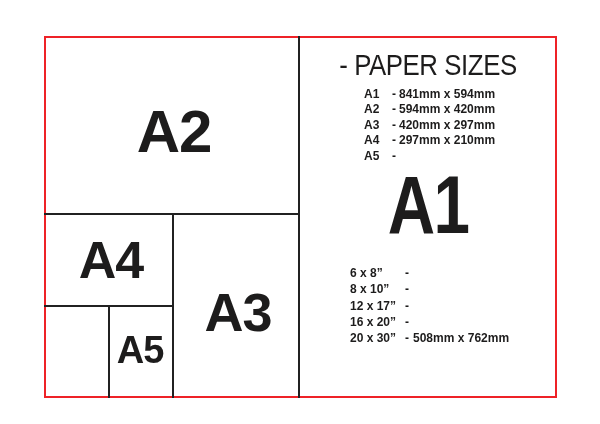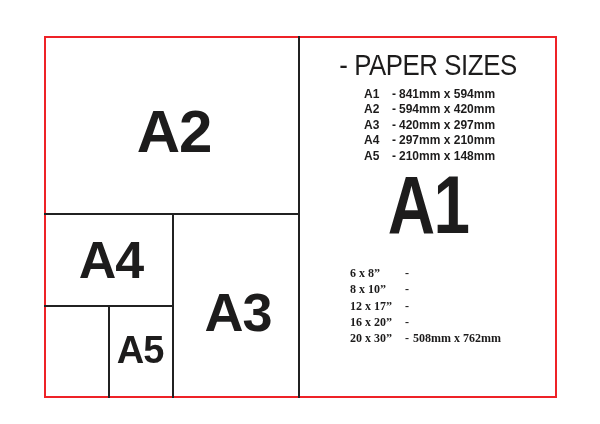--- a/index.html
+++ b/index.html
@@ -85,21 +85,20 @@
     font-weight: bold;
     white-space: nowrap;
   }
   .a-size-list {
     left: 364px; top: 87px;
     line-height: 15.4px;
   }
   .inch-size-list {
     left: 350px; top: 265px;
     line-height: 16.3px;
-    font-family: Liberation Serif, serif;
   }
   .size-row {
     display: grid;
   }
   .a-size-list .size-row    { grid-template-columns: 25px 10px auto; }
   .inch-size-list .size-row { grid-template-columns: 51px 12px auto; }
   .col-name { text-align: left; }
   .col-sep  { text-align: center; }
   .col-dims { text-align: center; }
 </style>
@@ -140,21 +139,20 @@
         <span class="col-dims">420mm x 297mm</span>
       </div>
       <div class="size-row">
         <span class="col-name">A4</span>
         <span class="col-sep">-</span>
         <span class="col-dims">297mm x 210mm</span>
       </div>
       <div class="size-row">
         <span class="col-name">A5</span>
         <span class="col-sep">-</span>
-        <span class="col-dims">210mm x 148mm</span>
       </div>
     </div>
 
   <div class="big-a1">A1</div>
 
   <div class="size-list inch-size-list">
       <div class="size-row">
         <span class="col-name">6 x 8”</span>
         <span class="col-sep">-</span>
       </div>

